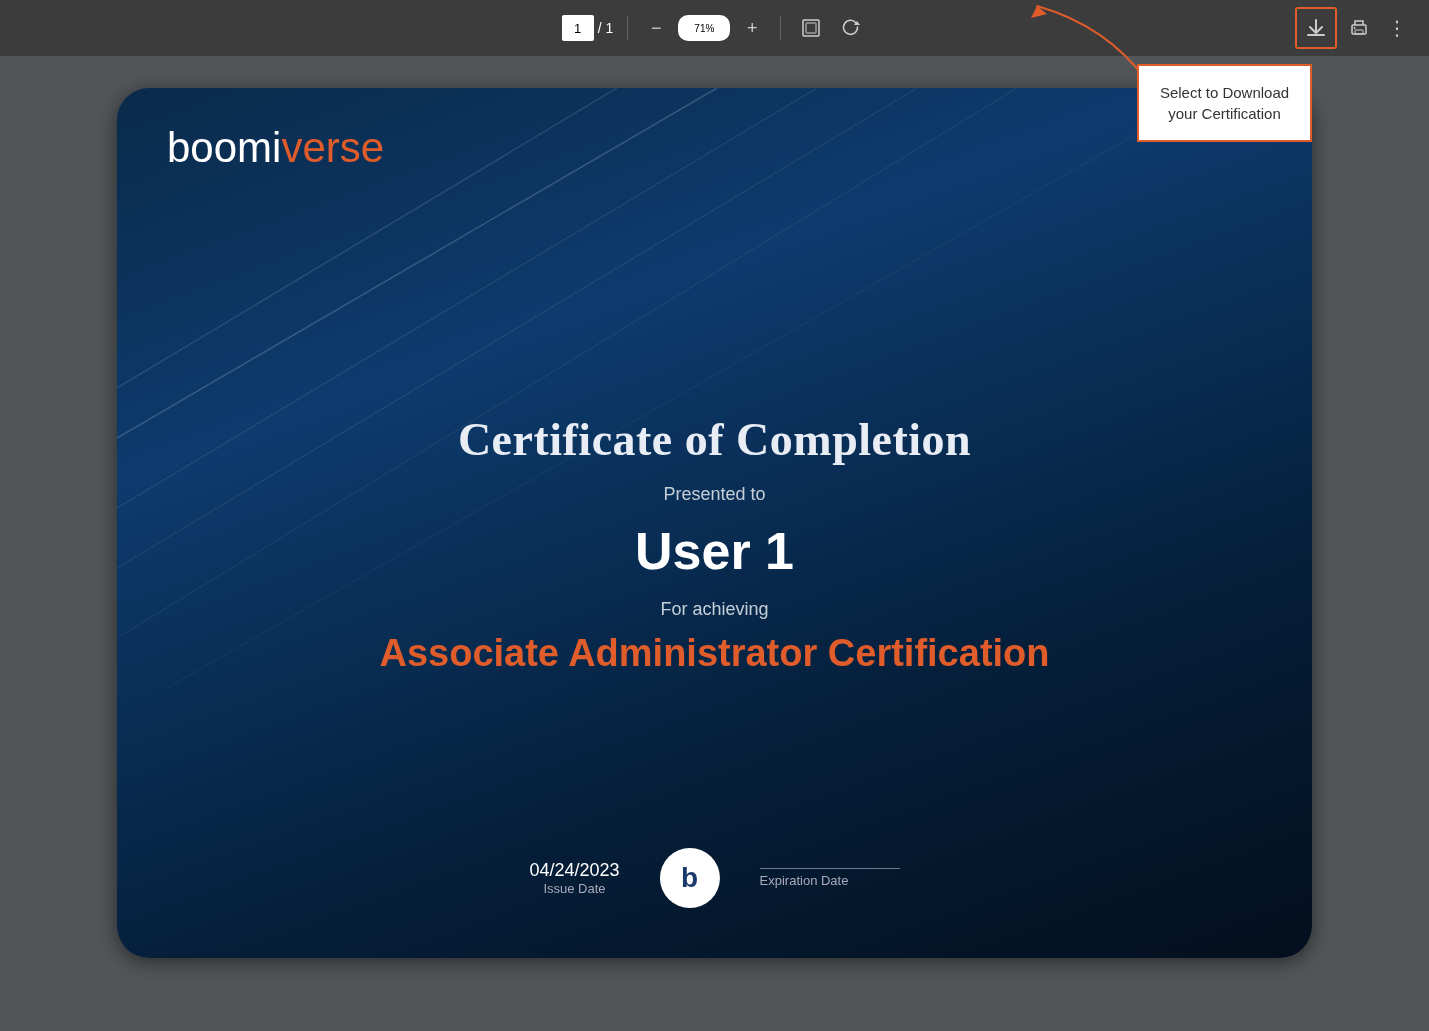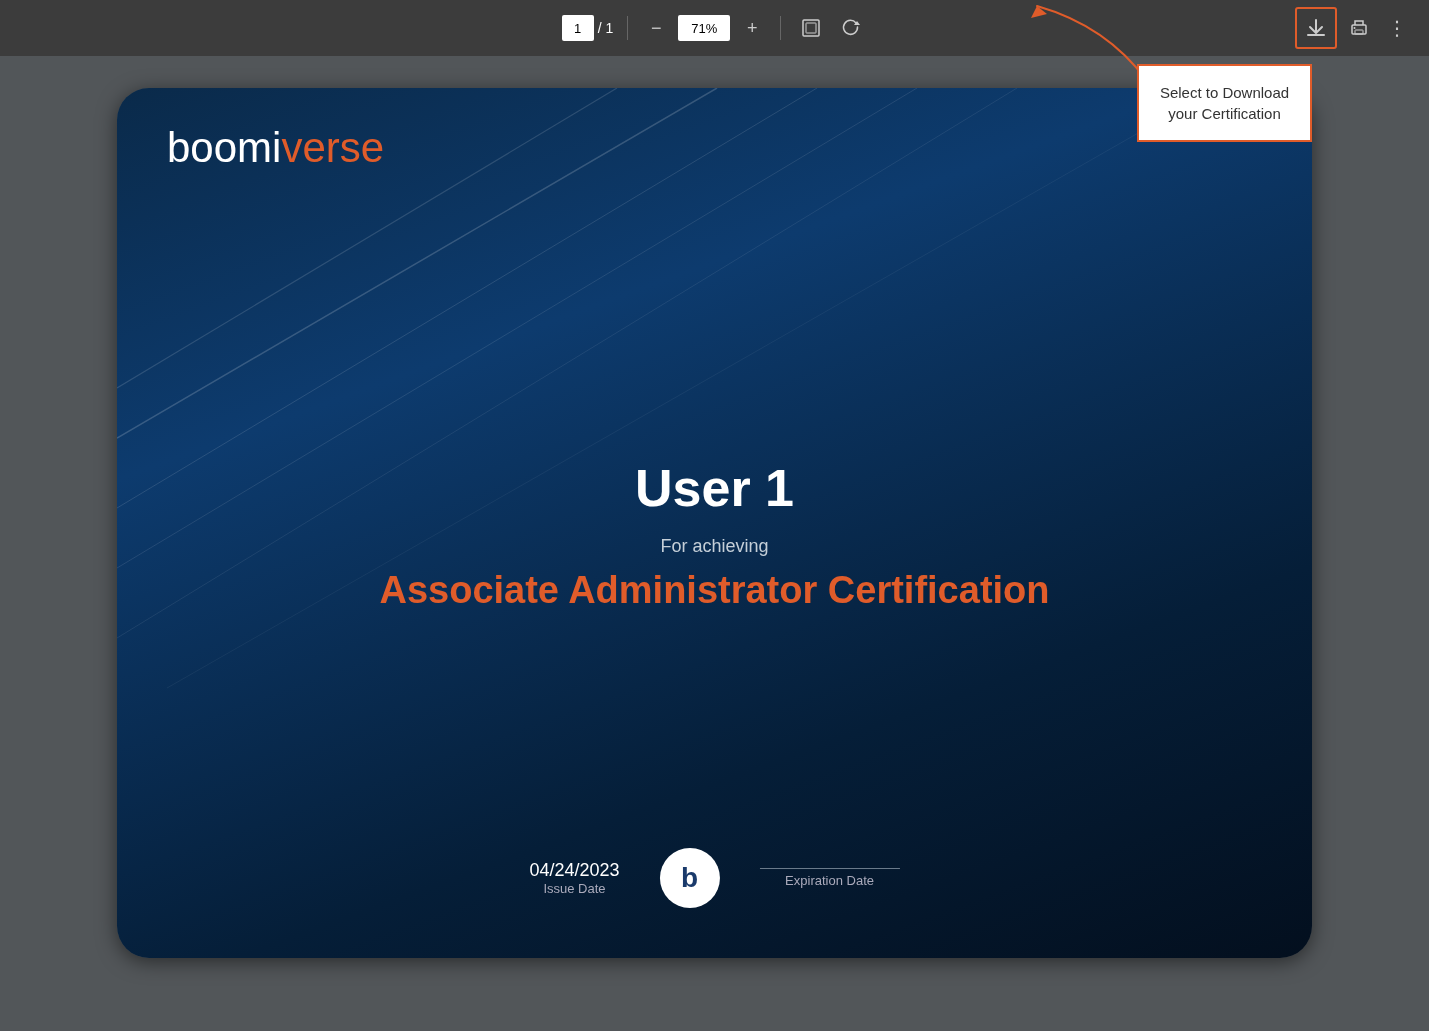--- a/index.html
+++ b/index.html
@@ -68,22 +68,22 @@
       border-radius: 3px;
     }
 
     .zoom-display {
       width: 52px;
       height: 26px;
       background: #fff;
       color: #000;
       border: none;
       text-align: center;
-      font-size: 13px;
-      border-radius: 2px;
+      font-size: 10px;
+      border-radius: 10px;
     }
 
     .toolbar-icon-btn {
       width: 32px;
       height: 32px;
       background: transparent;
       border: none;
       color: #ccc;
       font-size: 18px;
       cursor: pointer;
@@ -286,21 +286,21 @@
       border-radius: 50%;
       display: flex;
       align-items: center;
       justify-content: center;
       font-size: 28px;
       font-weight: 700;
       color: #1a3a6b;
     }
 
     .cert-expiry-section {
-      text-align: center;
+      text-align: left;
     }
 
     .cert-expiry-line {
       width: 140px;
       height: 1px;
       background: #6a7a8a;
       margin-bottom: 4px;
     }
 
     .cert-expiry-label {
@@ -386,20 +386,22 @@
         <line x1="50" y1="600" x2="1100" y2="0" stroke="rgba(255,255,255,0.07)" stroke-width="0.8"></line>
       </svg>
 
       <div class="cert-logo">
         <span class="logo-boomi">
           <span>boomi</span><span class="logo-verse">verse</span>
         </span>
       </div>
 
       <div class="cert-content">
+        <div class="cert-title">Certificate of Completion</div>
+        <div class="cert-presented">Presented to</div>
         <div class="cert-username">User 1</div>
         <div class="cert-for-achieving">For achieving</div>
         <div class="cert-achievement">Associate Administrator Certification</div>
       </div>
 
       <div class="cert-footer">
         <div class="cert-date-section">
           <div class="cert-date-value">04/24/2023</div>
           <div class="cert-date-label">Issue Date</div>
         </div>

